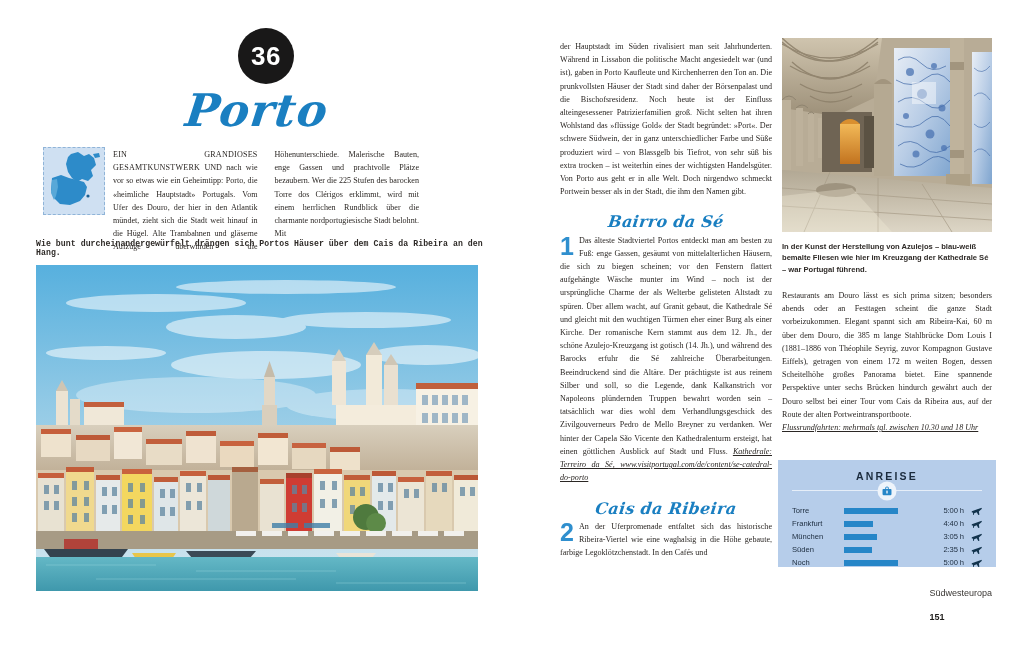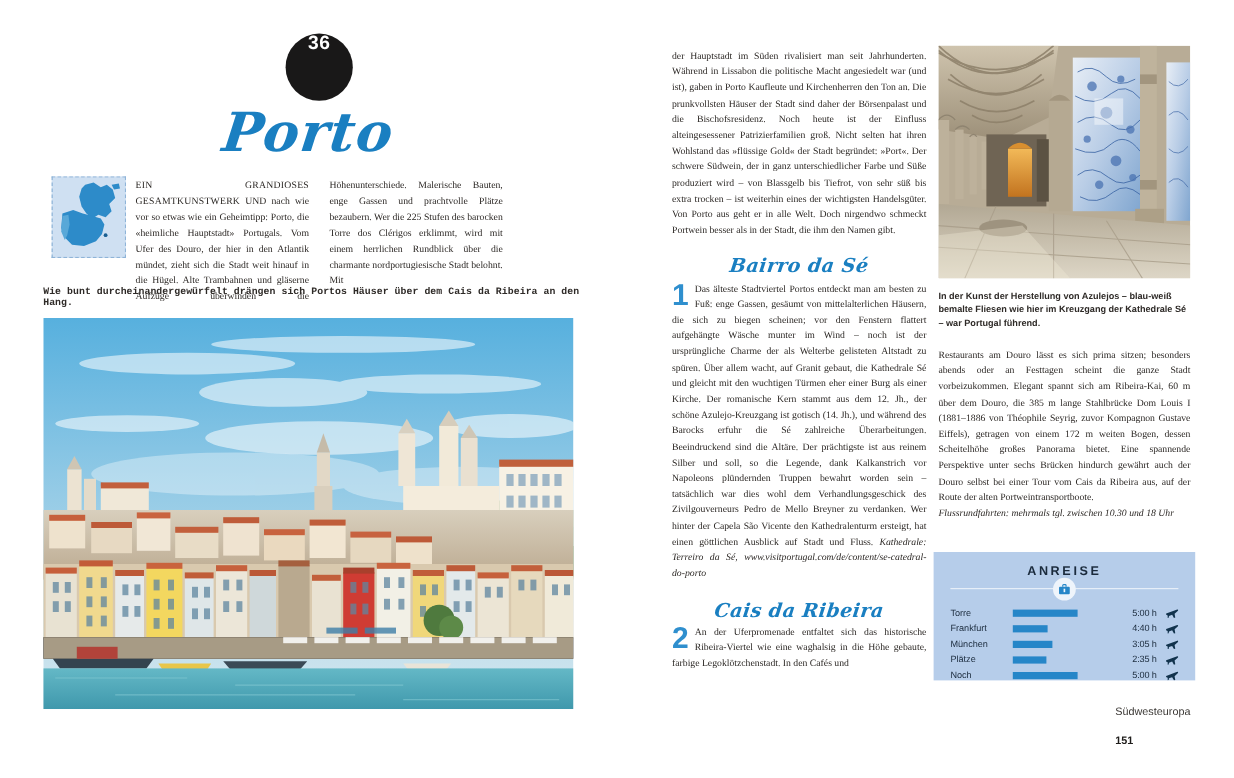--- a/index.html
+++ b/index.html
@@ -23,24 +23,24 @@
   .page-right { width: 514px; }
 
   
   .chapter-badge {
     position: absolute;
     left: 238px; top: 28px;
     width: 56px; height: 56px;
     border-radius: 50%;
     background: #191818;
     color: #ffffff;
-    display: flex; align-items: flex-start; justify-content: center;
+    display: flex; align-items: center; justify-content: center;
     font-family: "Liberation Sans", sans-serif;
     font-weight: bold;
-    font-size: 16px;
+    font-size: 26px;
     letter-spacing: 0.5px;
   }
 
   .script-title {
     position: absolute;
     left: 0; right: 0; top: 84px;
     text-align: center;
     font-family: "DejaVu Serif", serif;
     font-style: italic;
     font-weight: bold;
@@ -120,21 +120,21 @@
   .numbered .drop {
     float: left;
     font-family: "Liberation Sans", sans-serif;
     font-weight: bold;
     font-size: 25px;
     line-height: 23px;
     color: #2f8fce;
     margin: 1px 5px 0 0;
   }
 
-  .italic-src { font-style: italic; }
+  .italic-src { font-style: italic; text-decoration: underline; }
 
   .azulejo-photo {
     position: absolute;
     left: 268px; top: 38px;
     width: 210px; height: 194px;
     overflow: hidden;
   }
   .azulejo-photo svg { display: block; width: 100%; height: 100%; }
 
   .cap-azulejo {
@@ -658,21 +658,21 @@
             <span class="anreise-city">München</span>
             <span class="anreise-barwrap">
               <span class="anreise-bar" style="width: 33px; background: rgb(38, 134, 200);"></span>
             </span>
             <span class="anreise-time">3:05 h</span>
             <span class="anreise-plane"><svg width="11" height="11" viewBox="0 0 16 16" xmlns="http://www.w3.org/2000/svg">
                 <path d="M1.2 9.1 L14.6 4.2 a0.9 0.9 0 0 1 0.9 1.5 L11.4 9.4 L12.2 14 L10.6 14.4 L8.4 10.6 L4.6 12 L4.2 14.2 L3 14.4 L3 11.4 L1 10.4 Z" fill="#12334d"></path>
               </svg></span>
           </div>
           <div class="anreise-row">
-            <span class="anreise-city">Plätze</span>
+            <span class="anreise-city">Süden</span>
             <span class="anreise-barwrap">
               <span class="anreise-bar" style="width: 28px; background: rgb(38, 134, 200);"></span>
             </span>
             <span class="anreise-time">2:35 h</span>
             <span class="anreise-plane"><svg width="11" height="11" viewBox="0 0 16 16" xmlns="http://www.w3.org/2000/svg">
                 <path d="M1.2 9.1 L14.6 4.2 a0.9 0.9 0 0 1 0.9 1.5 L11.4 9.4 L12.2 14 L10.6 14.4 L8.4 10.6 L4.6 12 L4.2 14.2 L3 14.4 L3 11.4 L1 10.4 Z" fill="#12334d"></path>
               </svg></span>
           </div>
           <div class="anreise-row">
             <span class="anreise-city">Noch</span>

